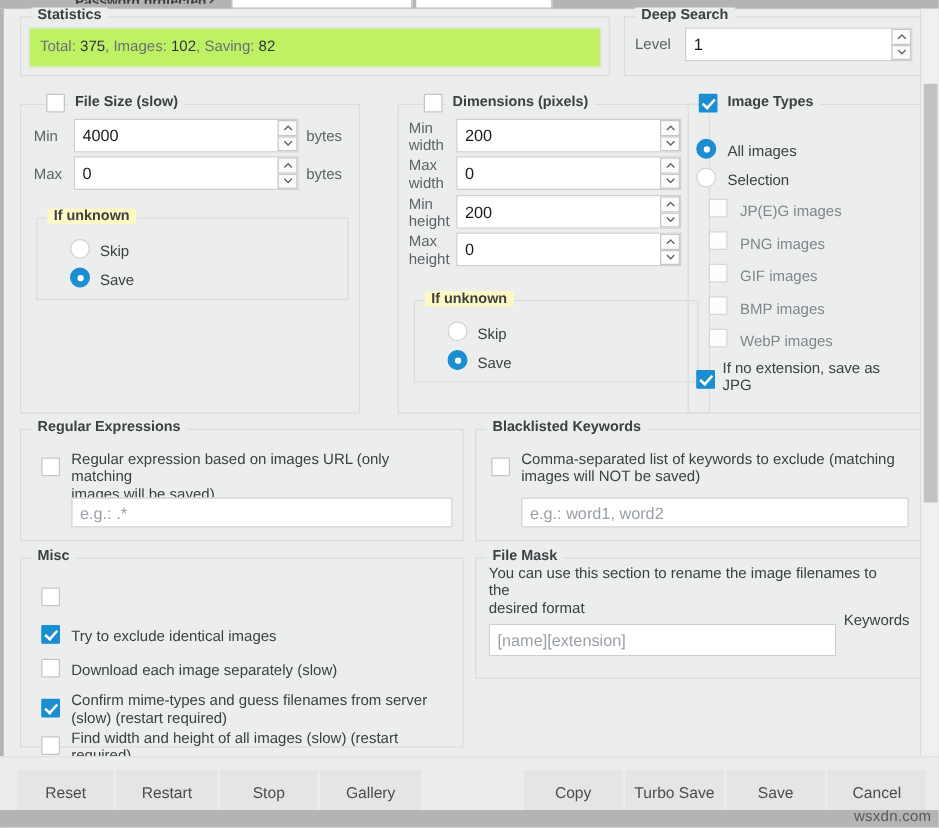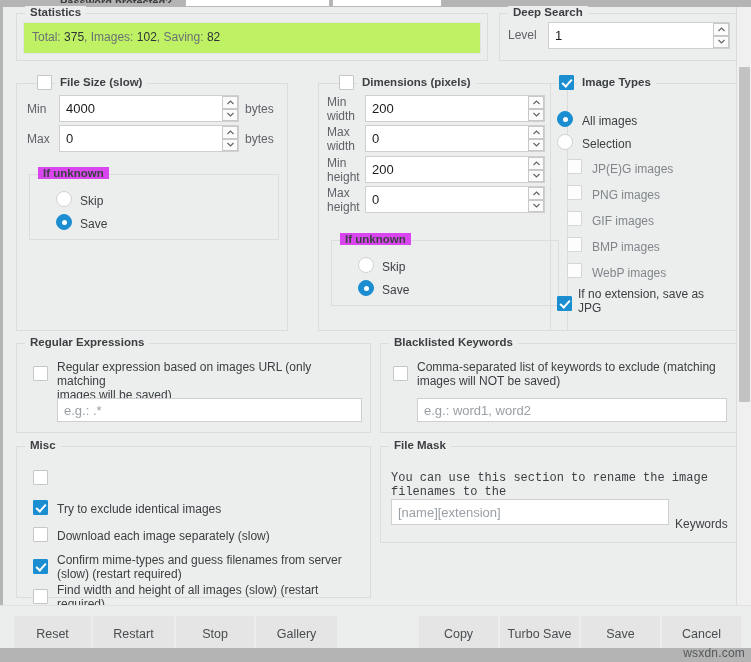--- a/index.html
+++ b/index.html
@@ -64,21 +64,21 @@
   .fs > .legend {
     position: absolute;
     top: -8px; left: 8px;
     padding: 0 5px;
     background: #eceeed;
     font-size: 11.5px;
     font-weight: bold;
     color: #3c4043;
     white-space: nowrap;
   }
-  .fs.inner > .legend { background: #d946ef; }
+  .fs.inner > .legend { background: #fef9c3; }
 
   
   #stats-fs { left: 14px; top: 13px; width: 472px; height: 48px; }
   #stats-box {
     position: absolute; left: 6px; top: 8px;
     width: 458px; height: 32px;
     border: 1px solid #e2e3e2;
     background: #bef264;
   }
   #stats-text {
@@ -478,25 +478,25 @@
     </div>
 
     <div class="cb" style="left:16px;top:142px;"></div>
     <div class="lbl" style="left:40px;top:136px;width:305px;">
       <span>Find width and height of all images (slow) (restart</span><br><span>required)</span>
     </div>
   </fieldset>
 
   <fieldset class="fs" id="mask-fs">
     <div class="legend">File Mask</div>
-    <div class="lbl" style="left:10px;top:24px;width:330px;font-family:Liberation Mono, monospace;">
+    <div class="lbl" style="left:10px;top:4px;width:330px;">
       <span>You can use this section to rename the image filenames to the</span><br><span>desired format</span>
     </div>
     <input class="tin" style="left: 10px; top: 52px; width: 278px; height: 26px;" placeholder="[name][extension]">
-    <div class="lbl" style="left:294px;top:70px;">Keywords</div>
+    <div class="lbl" style="left:294px;top:42px;">Keywords</div>
   </fieldset>
 
   <div class="scrollbar">
     <div class="thumb"></div>
   </div>
 
   <div id="bottombar">
     <button class="btn" style="left:14px;width:77px;">Reset</button>
     <button class="btn" style="left:93px;width:81px;">Restart</button>
     <button class="btn" style="left:176px;width:78px;">Stop</button>

